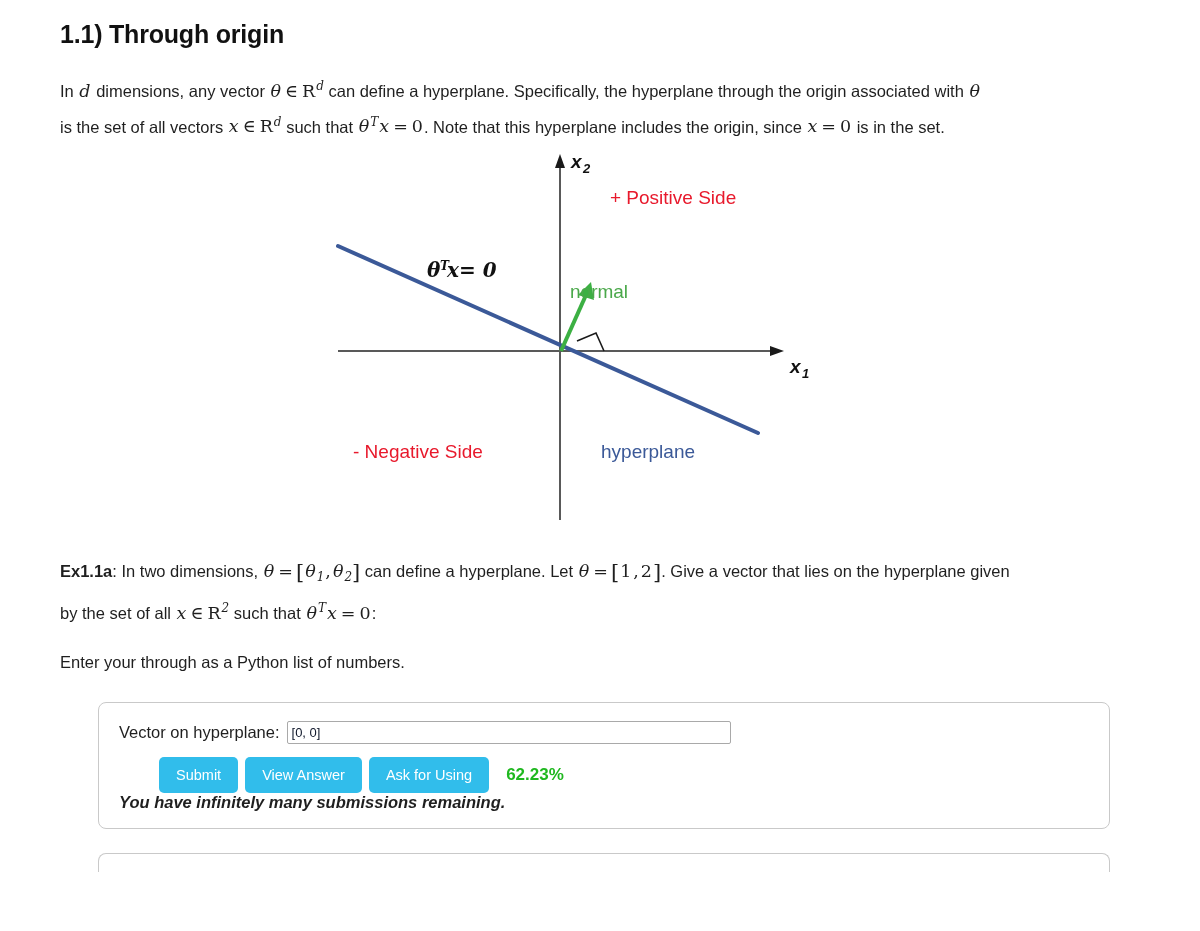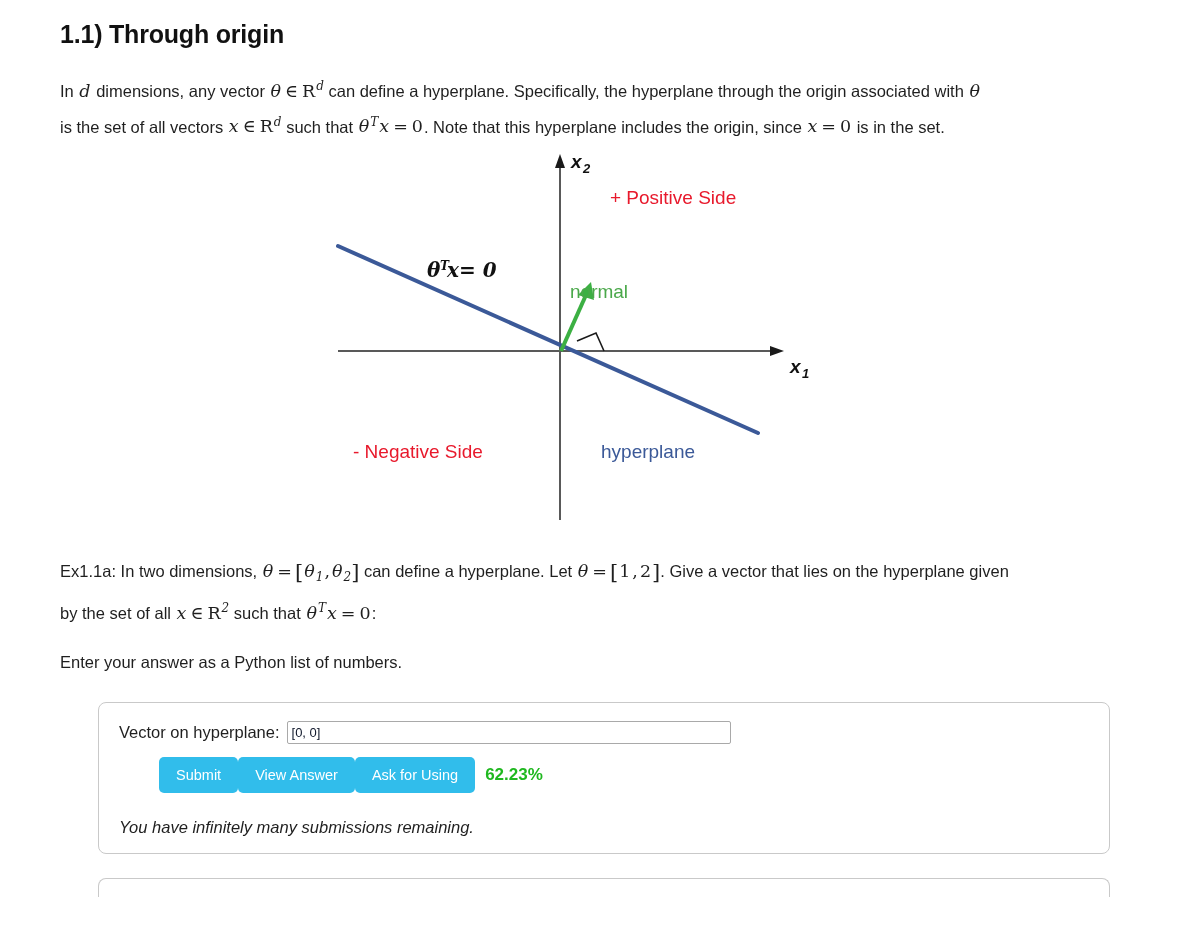--- a/index.html
+++ b/index.html
@@ -74,21 +74,21 @@
     vertical-align: sub;
     padding: 0;
   }
   .brk {
     font-family: "DejaVu Serif", "Liberation Serif", serif;
     font-style: normal;
     font-size: 21px;
     font-weight: 300;
     vertical-align: -2px;
   }
-  b.exlabel { font-weight: normal; }
+  b.exlabel { font-weight: bold; }
 
   
   .figure-wrap {
     width: 100%;
     margin-top: 6px;
     display: flex;
     justify-content: center;
   }
   svg.diagram { display: block; }
   .fig-label {
@@ -166,20 +166,21 @@
     background: #ffffff;
     font-family: "Liberation Sans", sans-serif;
     font-size: 13px;
     color: #0f172a;
     padding: 0 4px;
     outline: none;
   }
   .button-row {
     display: flex;
     align-items: center;
+    gap: 7px;
     margin-top: 13px;
     padding-left: 40px;
   }
   button.action-btn {
     appearance: none;
     border: none;
     border-radius: 5px;
     background: #31bdeb;
     color: #ffffff;
     font-family: "Liberation Sans", sans-serif;
@@ -193,21 +194,22 @@
     font-weight: bold;
     font-size: 17px;
     color: #1fb81f;
     margin-left: 10px;
     white-space: nowrap;
   }
   .submissions-note {
     font-style: italic;
     font-size: 16.5px;
     color: #1f1f1f;
-    margin-top: 25px;
+    margin-top: 0;
+    font-weight: bold;
   }
 </style>
 </head>
 <body>
 
 <div class="page">
 
   <h1 class="section-title">1.1) Through origin</h1>
 
   <p class="prose"><span>In </span><span class="mi">d</span><span> dimensions, any vector </span><span class="mi">θ</span><span class="mo">∈</span><span class="mn">R</span><span class="msup">d</span><span> can define a hyperplane. Specifically, the hyperplane through the origin associated with </span><span class="mi">θ</span><br><span>is the set of all vectors </span><span class="mi">x</span><span class="mo">∈</span><span class="mn">R</span><span class="msup">d</span><span> such that </span><span class="mi">θ</span><span class="msup">T</span><span class="mi">x</span><span class="mo">=</span><span class="mn">0</span><span>. Note that this hyperplane includes the origin, since </span><span class="mi">x</span><span class="mo">=</span><span class="mn">0</span><span> is in the set.</span></p>
@@ -241,21 +243,21 @@
       <text class="fig-label red" x="290" y="56">+ Positive Side</text>
       <text class="fig-label red" x="33" y="310">- Negative Side</text>
 
       <text class="fig-label green" x="250" y="150">normal</text>
       <text class="fig-label blue" x="281" y="310">hyperplane</text>
     </svg>
   </div>
 
   <p class="prose tight"><b class="exlabel">Ex1.1a</b><span>: In two dimensions, </span><span class="mi">θ</span><span class="mo">=</span><span class="brk">[</span><span class="mi">θ</span><span class="msub">1</span><span class="mn">,</span><span class="mi">θ</span><span class="msub">2</span><span class="brk">]</span><span> can define a hyperplane. Let </span><span class="mi">θ</span><span class="mo">=</span><span class="brk">[</span><span class="mn">1</span><span class="mn">,</span><span class="mn">2</span><span class="brk">]</span><span>. Give a vector that lies on the hyperplane given</span><br><span>by the set of all </span><span class="mi">x</span><span class="mo">∈</span><span class="mn">R</span><span class="msup">2</span><span> such that </span><span class="mi">θ</span><span class="msup">T</span><span class="mi">x</span><span class="mo">=</span><span class="mn">0</span><span>:</span></p>
 
-  <p class="prose tight">Enter your answer as a Python list of numbers.</p>
+  <p class="prose tight">Enter your through as a Python list of numbers.</p>
 
   <div class="answer-card">
 
     <div class="field-row">
       <span class="field-label">Vector on hyperplane:</span>
       <input class="answer-input" type="text" value="[0, 0]" style="">
     </div>
 
     <div class="button-row">
       <button class="action-btn">Submit</button>

